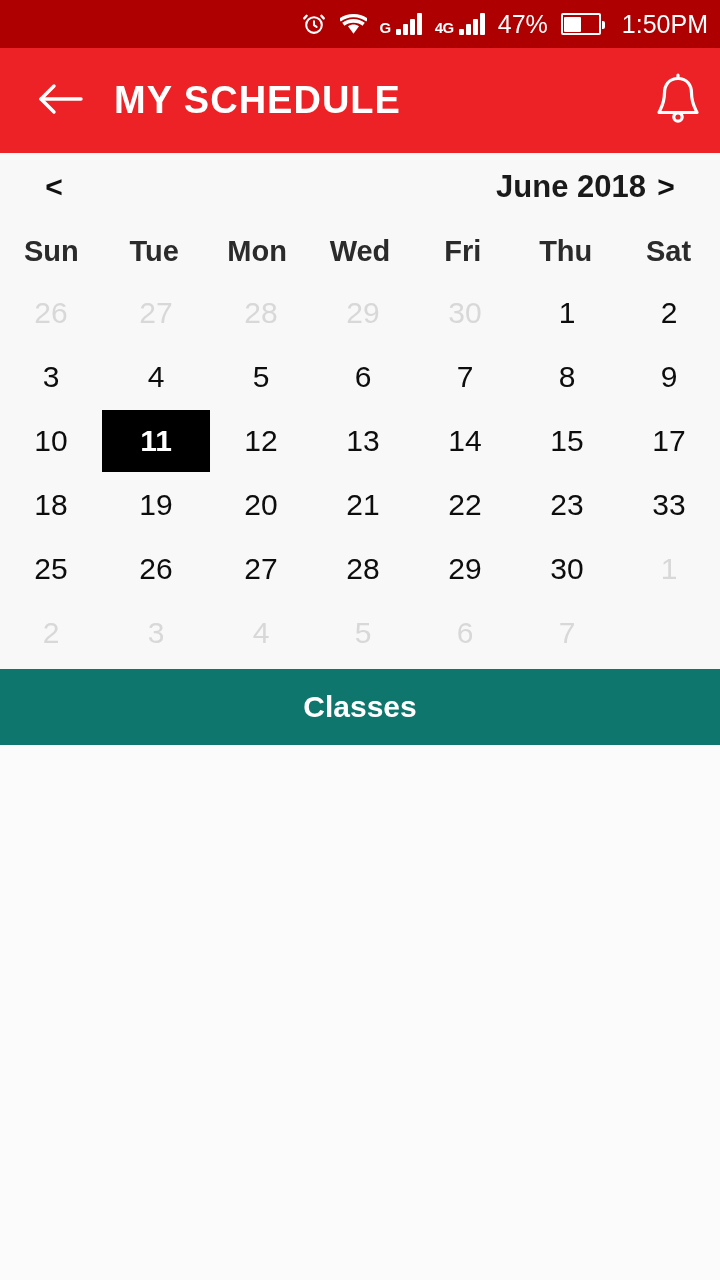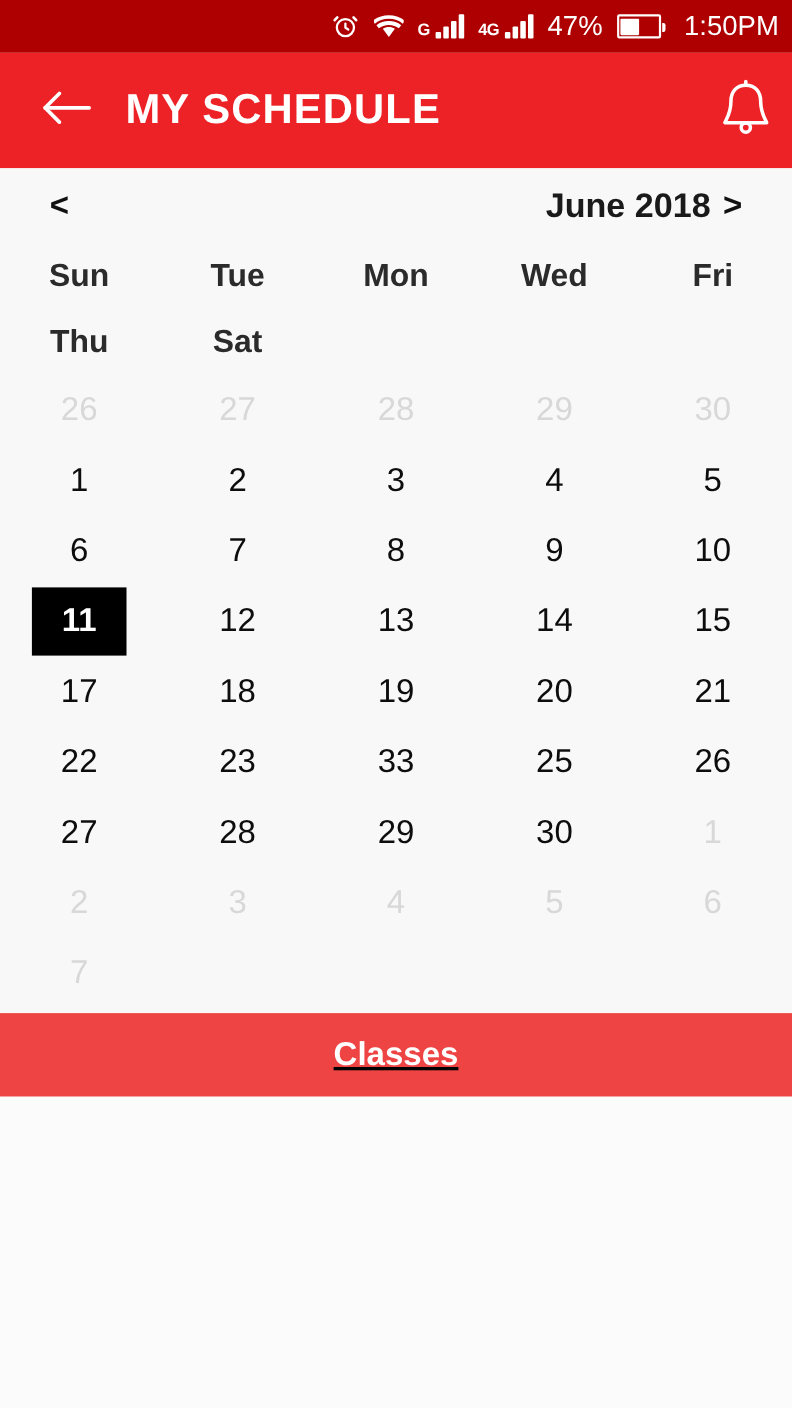--- a/index.html
+++ b/index.html
@@ -177,21 +177,21 @@
   .month-title {
     flex: 1 1 auto;
     text-align: right;
     font-size: 31px;
     font-weight: bold;
     color: #1a1a1a;
     letter-spacing: 0px;
   }
   .grid {
     display: grid;
-    grid-template-columns: repeat(5, 1fr);
+    grid-template-columns: repeat(7, 1fr);
   }
   .weekday {
     text-align: center;
     font-size: 29px;
     font-weight: bold;
     color: #2b2b2b;
     height: 60px;
     line-height: 60px;
   }
   .day-cell {
@@ -205,40 +205,39 @@
   .day-num {
     font-size: 30px;
     color: #0d0d0d;
     line-height: 1;
   }
   .day-cell.muted .day-num {
     color: #d8d8d8;
   }
   .day-cell.selected .day-pill {
     background: #000000;
-    width: 86px;
+    width: 108px;
     height: 62px;
     display: flex;
     align-items: center;
     justify-content: center;
   }
   .day-cell.selected .day-num {
     color: #ffffff;
     font-weight: bold;
   }
 
   
   .section-bar {
-    background: #ef4444;
+    background: #0f766e;
     height: 76px;
     flex: 0 0 76px;
     display: flex;
     align-items: center;
     justify-content: center;
-    text-decoration: underline;
   }
   .section-bar-label {
     color: #ffffff;
     font-size: 30px;
     font-weight: bold;
   }
 
   
   .content {
     flex: 1 1 auto;

